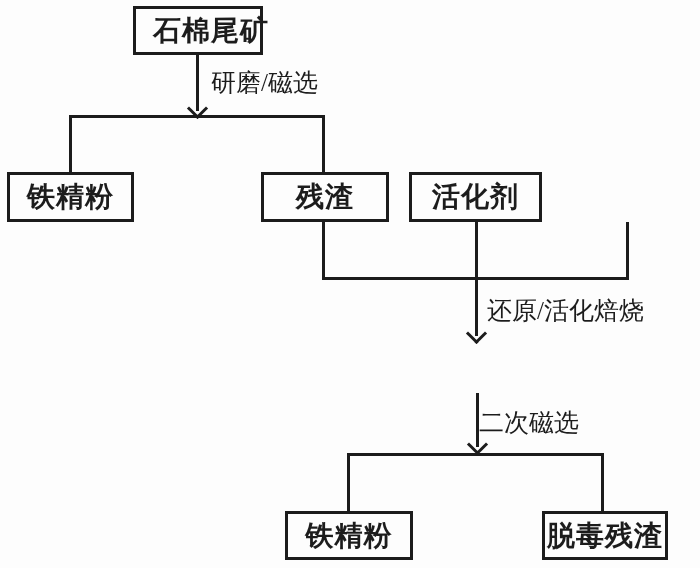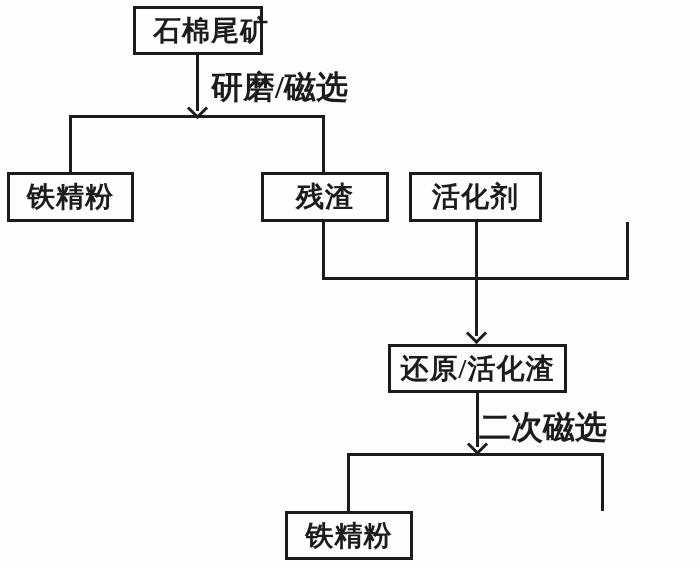--- a/index.html
+++ b/index.html
@@ -24,22 +24,22 @@
     display: flex;
     align-items: center;
     justify-content: center;
     font-size: 28px;
     font-weight: bold;
     white-space: nowrap;
     letter-spacing: 1px;
   }
   .edge-label {
     position: absolute;
-    font-size: 32px;
-    font-weight: bold;
+    font-size: 25px;
+    font-weight: normal;
     white-space: nowrap;
     color: #1c1c1c;
   }
   .line {
     position: absolute;
     background: #1c1c1c;
   }
   .arrow-down {
     position: absolute;
     width: 12px;
@@ -67,26 +67,27 @@
   <div class="node" style="left:7px; top:172px; width:127px; height:50px;">铁精粉</div>
   <div class="node" style="left:409px; top:172px; width:133px; height:50px;">活化剂</div>
   <div class="node" style="left:261px; top:172px; width:128px; height:50px;">残渣</div>
 
   <div class="line" style="left:322px; top:222px; width:3px; height:58px;"></div>
   <div class="line" style="left:626px; top:222px; width:3px; height:58px;"></div>
   <div class="line" style="left:322px; top:277px; width:307px; height:3px;"></div>
 
   <div class="line" style="left:475px; top:222px; width:3px; height:114px;"></div>
   <div class="arrow-down" style="left:469px; top:326px;"></div>
+  <div class="edge-label" style="left:487px; top:294px;">还原/活化焙烧</div>
 
-  <div class="node" style="left:388px; top:344px; width:179px; height:49px;">还原/活化渣</div>
 
   <div class="line" style="left:476px; top:393px; width:3px; height:54px;"></div>
   <div class="arrow-down" style="left:470px; top:437px;"></div>
   <div class="edge-label" style="left:479px; top:406px;">二次磁选</div>
 
   <div class="line" style="left:347px; top:453px; width:257px; height:3px;"></div>
   <div class="line" style="left:347px; top:453px; width:3px; height:58px;"></div>
   <div class="line" style="left:601px; top:453px; width:3px; height:58px;"></div>
 
   <div class="node" style="left:285px; top:511px; width:128px; height:49px;">铁精粉</div>
+  <div class="node" style="left:542px; top:511px; width:126px; height:49px;">脱毒残渣</div>
 
 </div>
 
 </body></html>

